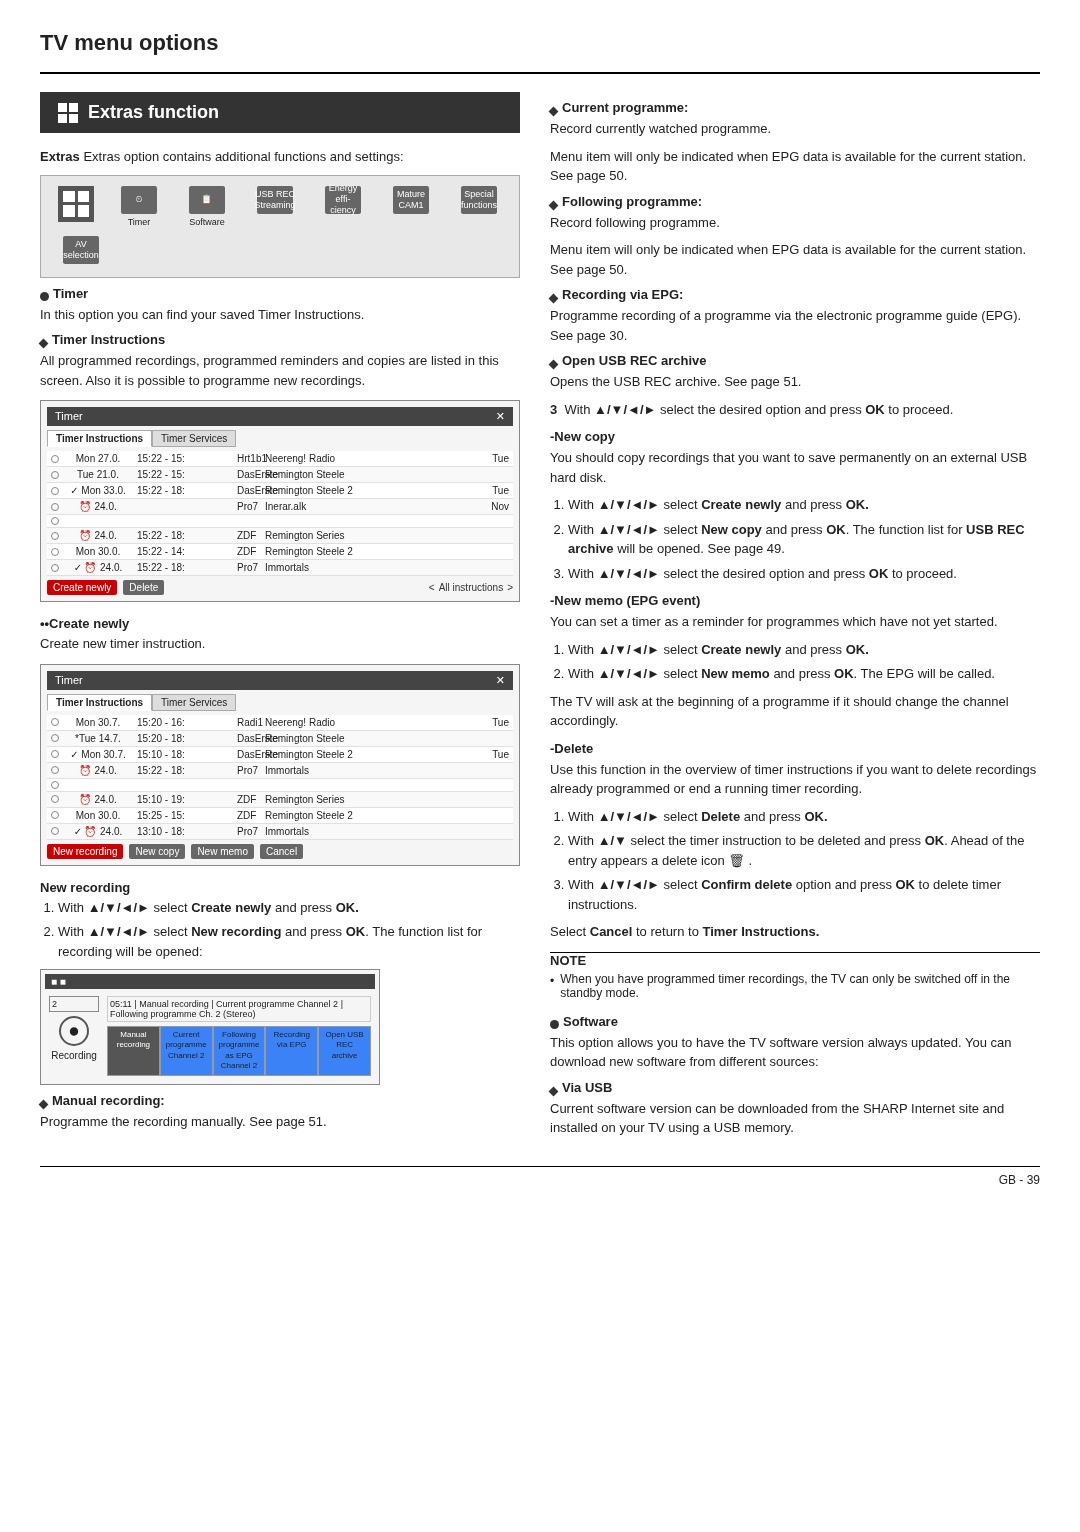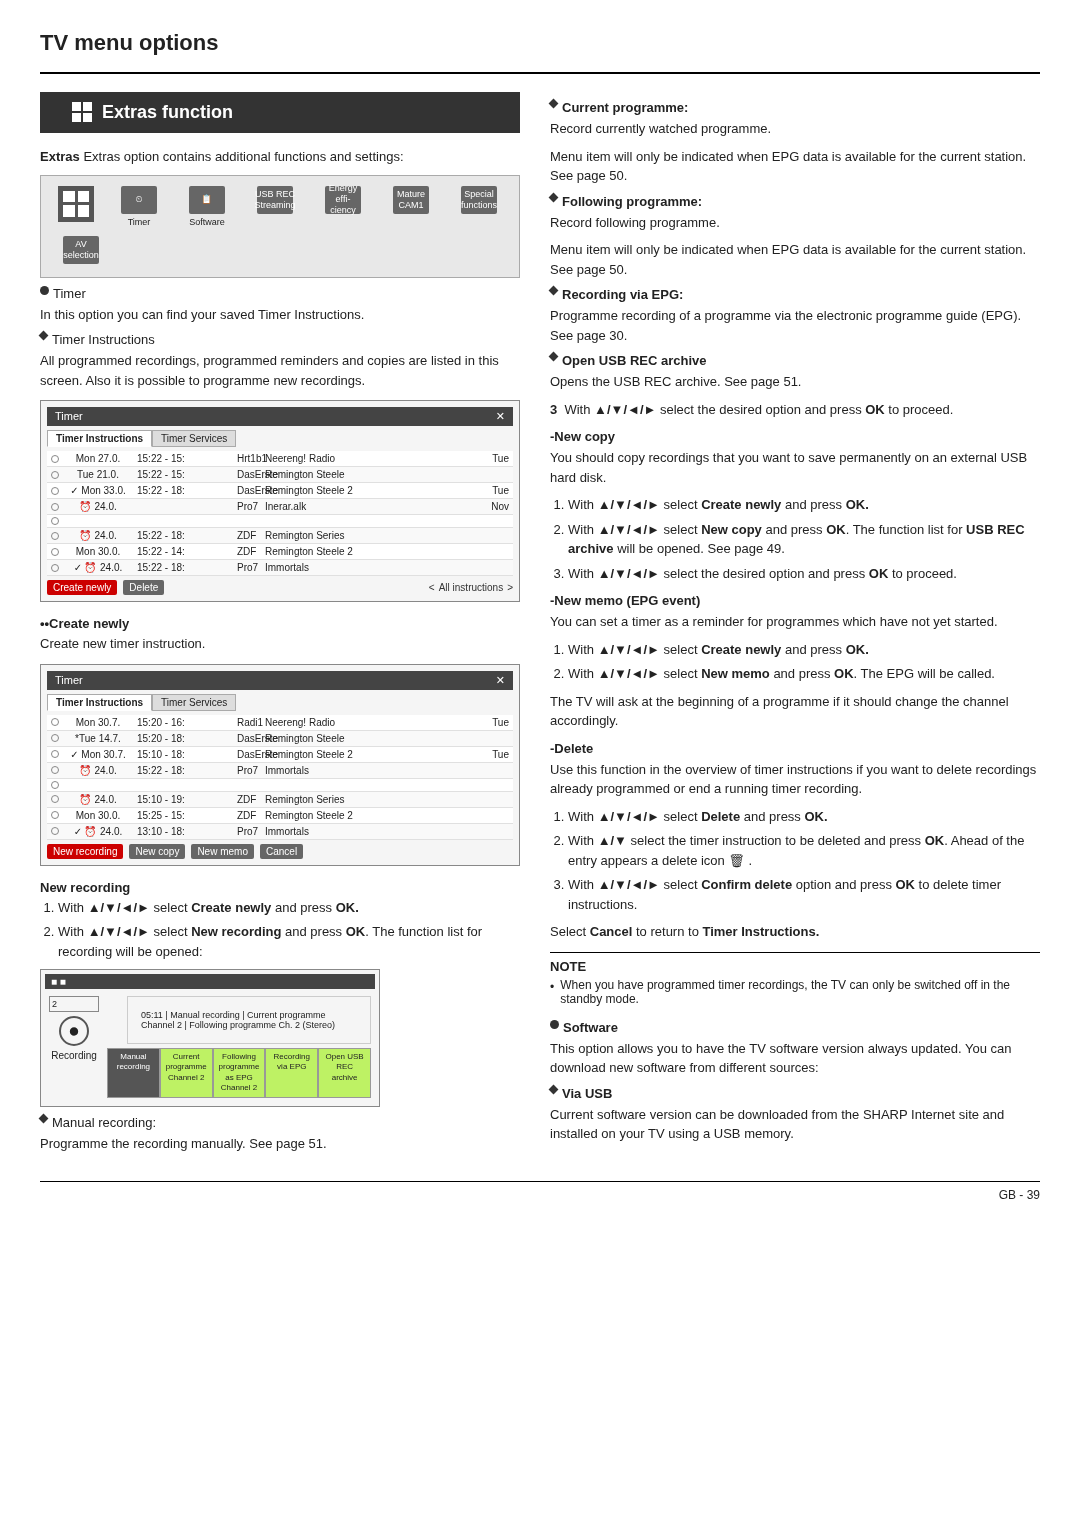--- a/index.html
+++ b/index.html
@@ -26,25 +26,25 @@
     .left-col {
       width: 480px;
       flex-shrink: 0;
     }
     .right-col {
       flex: 1;
     }
     .section-header {
       background: #333;
       color: #fff;
-      padding: 10px 32px;
+      padding: 10px 18px;
       font-size: 18px;
       font-weight: bold;
       display: flex;
-      align-items: flex-start;
+      align-items: center;
       gap: 10px;
       margin-bottom: 14px;
     }
     .section-header .icon-squares {
       display: inline-grid;
       grid-template-columns: 1fr 1fr;
       gap: 2px;
       width: 20px;
       height: 20px;
     }
@@ -130,39 +130,38 @@
       width: 7px;
       height: 7px;
       background: #333;
       transform: rotate(45deg);
       margin-right: 5px;
       vertical-align: middle;
       flex-shrink: 0;
     }
     .sub-section { margin: 8px 0 6px 0; }
     .sub-section-title {
-      font-weight: normal;
+      font-weight: bold;
       margin-bottom: 4px;
       display: flex;
-      align-items: flex-start;
+      align-items: flex-end;
     }
     .sub-sub-title {
       font-weight: bold;
       margin: 8px 0 3px 0;
     }
     .dash-title {
       font-weight: bold;
       margin: 10px 0 4px 0;
     }
     ol { margin-left: 18px; margin-bottom: 8px; }
     ol li { margin-bottom: 5px; line-height: 1.5; }
     .note-box {
       border-top: 1px solid #000;
       margin-top: 10px;
-      padding-top: 6px;
     }
     .note-title { font-weight: bold; font-size: 13px; margin-bottom: 4px; }
     .note-item { display: flex; gap: 6px; margin-bottom: 4px; font-size: 12px; }
     .note-bullet { flex-shrink: 0; margin-top: 2px; }
     .small-ui {
       border: 1px solid #888;
       background: #f5f5f5;
       margin: 8px 0;
       padding: 4px;
       font-size: 10px;
@@ -191,21 +190,21 @@
     .rec-label {
       text-align: center;
       font-size: 10px;
       margin-bottom: 4px;
     }
     .menu-row {
       display: flex;
       margin-top: 4px;
     }
     .menu-item-box {
-      background: #bef264;
+      background: #3b82f6;
       border: 1px solid #999;
       padding: 3px 4px;
       font-size: 8px;
       text-align: center;
       flex: 1;
       line-height: 1.3;
     }
     .menu-item-box.highlight {
       background: #555;
       color: #fff;
@@ -519,21 +518,21 @@
         <span>■ ■</span>
         <span></span>
       </div>
       <div style="display:flex; gap:8px; padding:4px;">
         <div style="width:50px;">
           <div style="border:1px solid #888; padding:2px; margin-bottom:4px; font-size:9px;">2</div>
           <div class="recording-icon">⏺</div>
           <div class="rec-label">Recording</div>
         </div>
         <div style="flex:1;">
-          <div style="font-size:9px; border:1px solid #ccc; padding:13px; margin-bottom:3px;margin-left:20px;">
+          <div style="font-size:9px; border:1px solid #ccc; padding:2px; margin-bottom:3px;">
             <div>05:11 | Manual recording | Current programme Channel 2 | Following programme Ch. 2 (Stereo)</div>
           </div>
           <div class="menu-row">
             <div class="menu-item-box highlight">Manual recording</div>
             <div class="menu-item-box">Current programme Channel 2</div>
             <div class="menu-item-box">Following programme as EPG Channel 2</div>
             <div class="menu-item-box">Recording via EPG</div>
             <div class="menu-item-box">Open USB REC archive</div>
           </div>
         </div>

